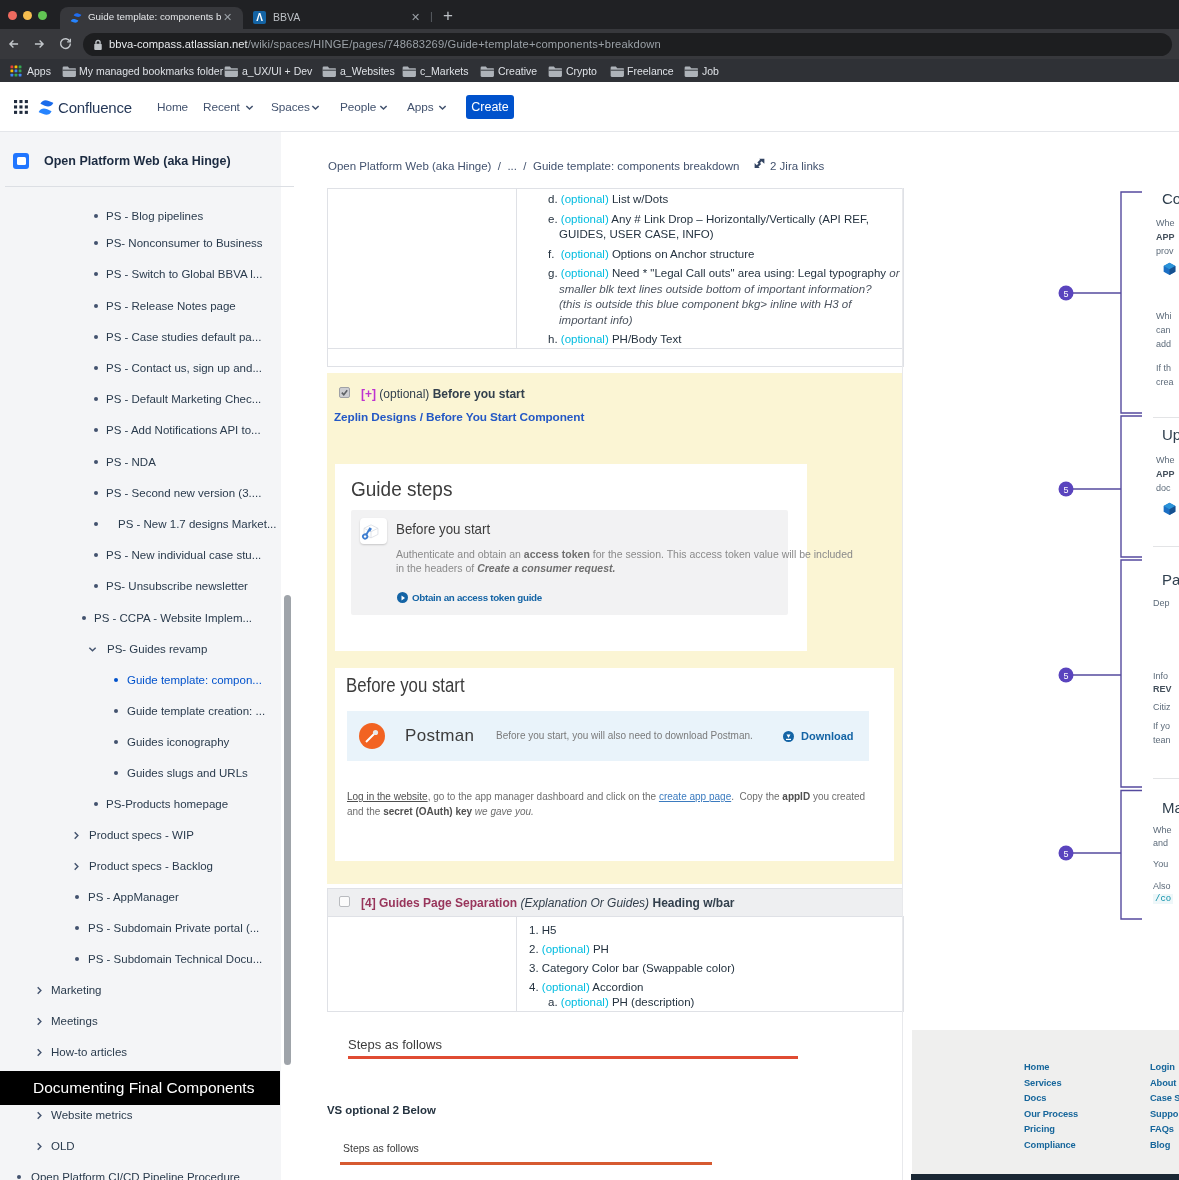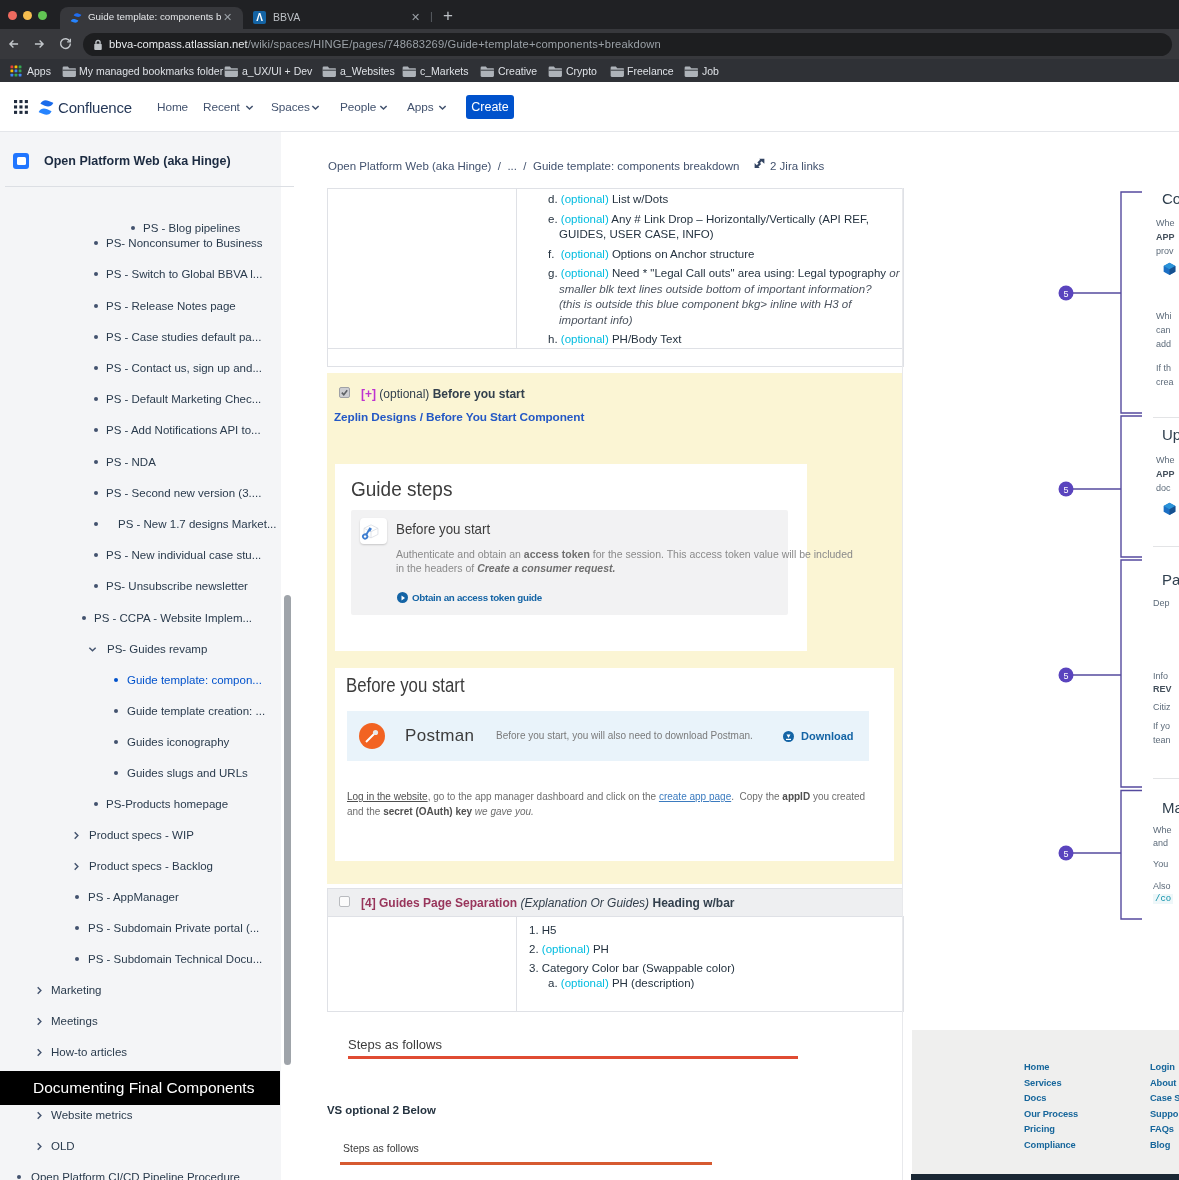--- a/index.html
+++ b/index.html
@@ -193,21 +193,21 @@
 <div class="abs" id="createbtn">Create</div>
 
 <div class="abs" id="sidebar"></div>
 <div class="abs" id="sb-sep"></div>
 <div class="abs" id="scroll"></div>
 <div class="abs" style="left:13px;top:153px;width:16px;height:16px;background:#2176ff;border-radius:3px;">
     <div style="position:absolute;left:3.5px;top:4px;width:9px;height:8px;background:#fff;border-radius:1.5px;"></div>
   </div>
 <span class="abs" style="left:44px;top:154px;font-size:12.5px;font-weight:bold;color:#1c2b41;">Open Platform Web (aka Hinge)</span>
 
-<div class="abs sbi" style="left:106px;top:222px;margin-left:37px;"><span class="blt" style="left:-12px;"></span>PS - Blog pipelines</div>
+<div class="abs sbi" style="left:106px;top:210px;"><span class="blt" style="left:-12px;"></span>PS - Blog pipelines</div>
 <div class="abs sbi" style="left:106px;top:237px;"><span class="blt" style="left:-12px;"></span>PS- Nonconsumer to Business</div>
 <div class="abs sbi" style="left:106px;top:268px;"><span class="blt" style="left:-12px;"></span>PS - Switch to Global BBVA l...</div>
 <div class="abs sbi" style="left:106px;top:300px;"><span class="blt" style="left:-12px;"></span>PS - Release Notes page</div>
 <div class="abs sbi" style="left:106px;top:331px;"><span class="blt" style="left:-12px;"></span>PS - Case studies default pa...</div>
 <div class="abs sbi" style="left:106px;top:362px;"><span class="blt" style="left:-12px;"></span>PS - Contact us, sign up and...</div>
 <div class="abs sbi" style="left:106px;top:393px;"><span class="blt" style="left:-12px;"></span>PS - Default Marketing Chec...</div>
 <div class="abs sbi" style="left:106px;top:424px;"><span class="blt" style="left:-12px;"></span>PS - Add Notifications API to...</div>
 <div class="abs sbi" style="left:106px;top:456px;"><span class="blt" style="left:-12px;"></span>PS - NDA</div>
 <div class="abs sbi" style="left:106px;top:487px;"><span class="blt" style="left:-12px;"></span>PS - Second new version (3....</div>
 <div class="abs sbi" style="left:106px;top:518px;padding-left:12px;"><span class="blt" style="left:-12px;"></span>PS - New 1.7 designs Market...</div>
@@ -320,20 +320,21 @@
 <div class="abs grayrow"></div>
 <div class="abs cb" style="left:339px;top:896px;background:#fbfbfb;border:1px solid #b9bbbf;"></div>
 <span class="abs" style="left:361px;top:895.5px;font-size:12px;color:#33404d;"><b class="maroon">[4] Guides Page Separation</b> <span class="ital">(Explanation Or Guides)</span> <b>Heading w/bar</b></span>
 
 <div class="abs" style="left:327px;top:916px;width:577px;height:96px;border:1px solid #dfe1e6;background:#fff;"></div>
 <div class="abs" style="left:516px;top:916px;width:1px;height:96px;background:#dfe1e6;"></div>
 <div class="abs" style="left:529px;top:921px;width:360px;font-size:11.5px;color:#253340;line-height:19px;">
   <div>1. H5</div>
   <div>2. <span class="cyan">(optional)</span> PH</div>
   <div>3. Category Color bar (Swappable color)</div>
+  <div>4. <span class="cyan">(optional)</span> Accordion</div>
   <div style="margin-left:19px;margin-top:-4px;">a. <span class="cyan">(optional)</span> PH (description)</div>
 </div>
 
 <span class="abs" style="left:348px;top:1037px;font-size:13px;color:#3c3c3c;">Steps as follows</span>
 <div class="abs" style="left:348px;top:1056px;width:450px;height:3px;background:#e04b32;"></div>
 <span class="abs" style="left:327px;top:1104px;font-size:11.4px;font-weight:bold;color:#253340;">VS optional 2 Below</span>
 <span class="abs" style="left:343px;top:1142px;font-size:10.5px;color:#3c3c3c;">Steps as follows</span>
 <div class="abs" style="left:340px;top:1162px;width:372px;height:2.5px;background:#d65a31;"></div>
 
 <div class="abs" style="left:902px;top:188px;width:1px;height:992px;background:#e8e9ec;"></div>

